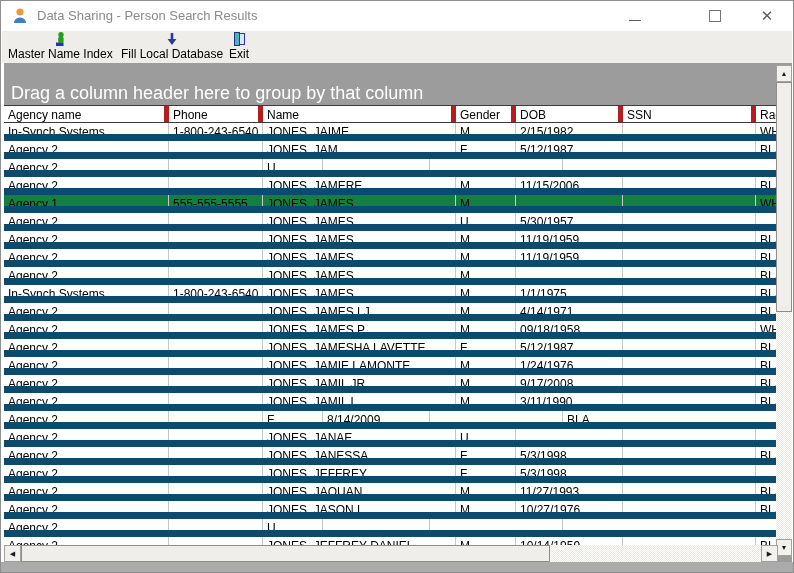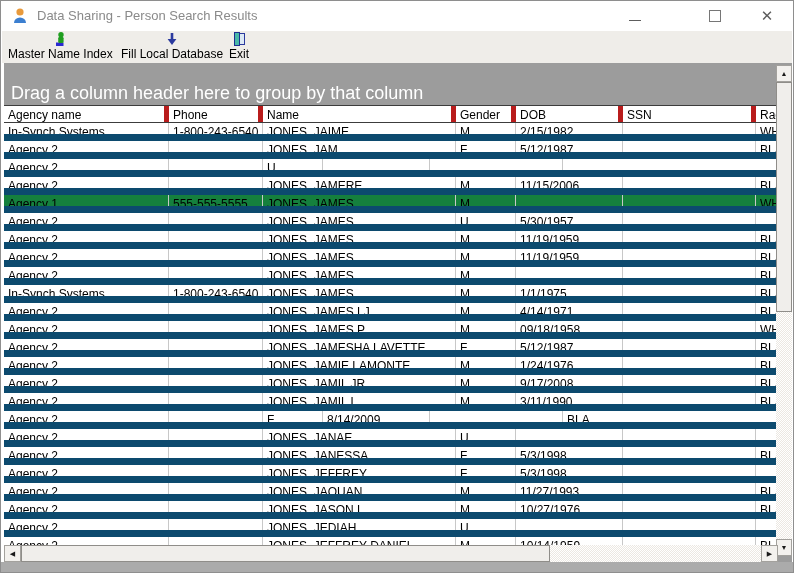--- a/index.html
+++ b/index.html
@@ -309,21 +309,20 @@
           <div class="cell col-1"></div>
           <div class="cell col-2">JONES, JASON L</div>
           <div class="cell col-3">M</div>
           <div class="cell col-4">10/27/1976</div>
           <div class="cell col-5"></div>
           <div class="cell col-6">BLA</div>
         </div>
         <div class="grid-row">
           <div class="cell col-0">Agency 2</div>
           <div class="cell col-1"></div>
-          <div class="cell col-2">JONES, JEDIAH</div>
           <div class="cell col-3">U</div>
           <div class="cell col-4"></div>
           <div class="cell col-5"></div>
           <div class="cell col-6"></div>
         </div>
         <div class="grid-row">
           <div class="cell col-0">Agency 2</div>
           <div class="cell col-1"></div>
           <div class="cell col-2">JONES, JEFFREY DANIEL</div>
           <div class="cell col-3">M</div>

